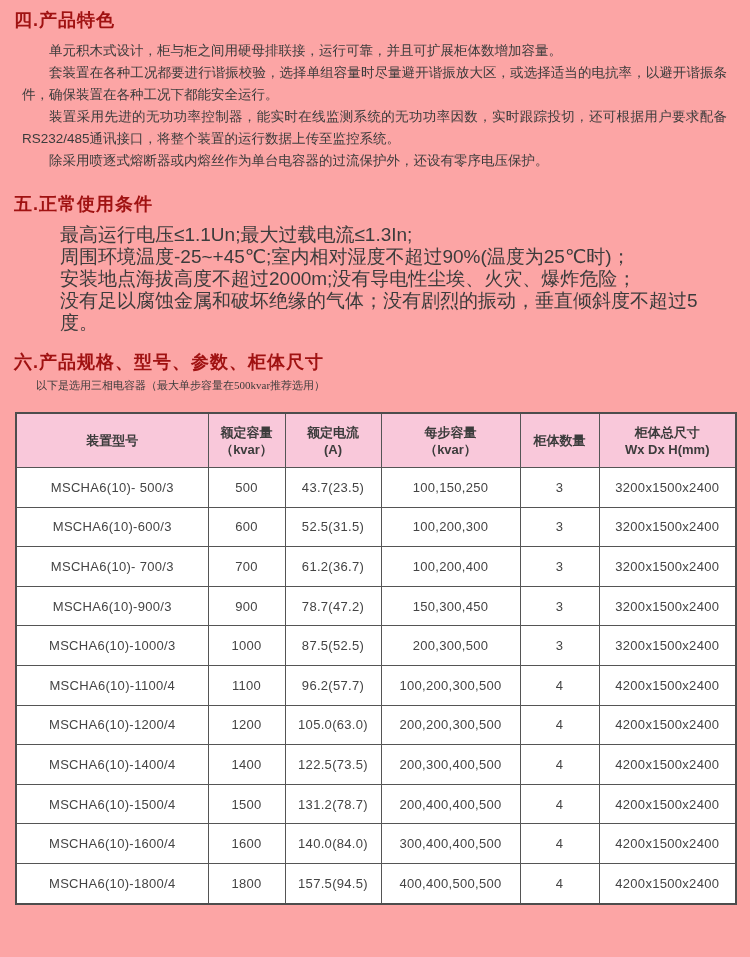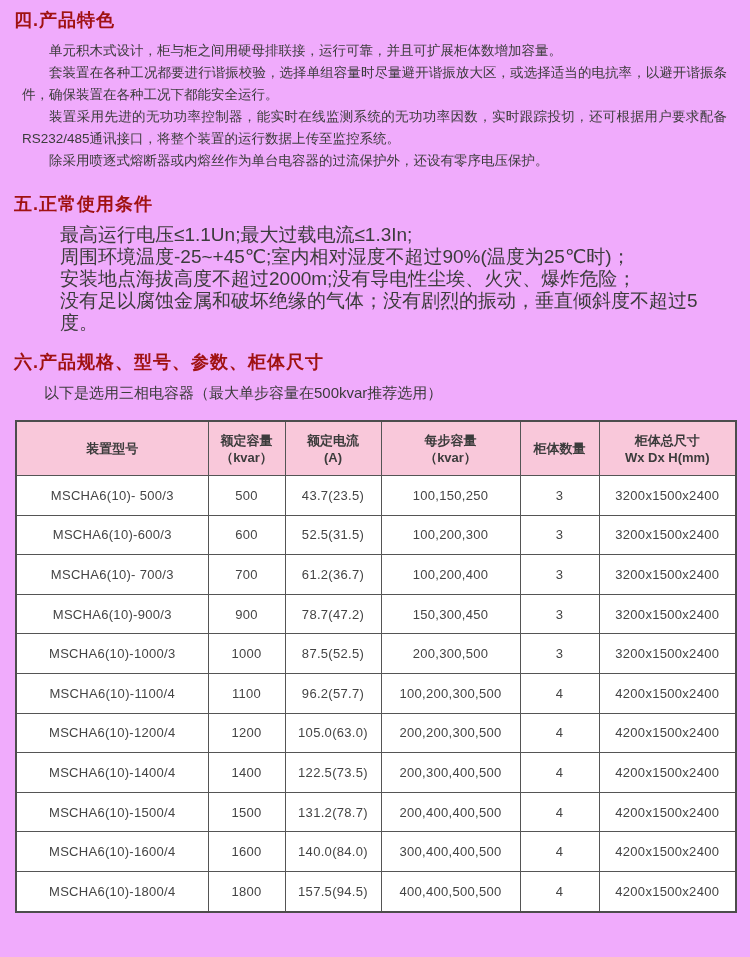--- a/index.html
+++ b/index.html
@@ -8,56 +8,57 @@
     background: #ffffff;
     width: 750px;
     font-family: "Liberation Sans", "DejaVu Sans", sans-serif;
   }
   .page {
     width: 750px;
     height: 957px;
     box-sizing: border-box;
     padding: 8px 15px 0 14px;
     overflow: hidden;
-    background: #f0abfc;
+    background: #fca5a5;
     color: #3c3c3c;
   }
   .sec-heading {
     color: #a01212;
     font-size: 18px;
     font-weight: bold;
     line-height: 24px;
     margin: 0;
     letter-spacing: 1px;
   }
   .h1 { margin-bottom: 8px; }
   .h2 { margin-top: 20px; margin-bottom: 6px; }
-  .h3 { margin-top: 16px; margin-bottom: 8px; }
+  .h3 { margin-top: 16px; }
   .para-block { margin: 8px; }
   .para {
     font-size: 13.5px;
     line-height: 22px;
     margin: 0;
     text-indent: 2em;
     color: #3c3c3c;
     text-align: justify;
   }
   .cond-line {
     font-size: 19px;
     line-height: 22px;
     margin: 0;
     padding-left: 2em;
     color: #3c3c3c;
   }
   .intro-line {
-    font-size: 15px;
+    font-size: 11px;
     line-height: 22px;
     margin: 0 0 16px 0;
     padding-left: 2em;
     color: #3c3c3c;
+    font-family: Liberation Serif, serif;
   }
   table.spec-table {
     border-collapse: collapse;
     table-layout: fixed;
     width: 720px;
     margin-left: 1px;
     border: 2px solid #4d4d4d;
   }
   table.spec-table th, table.spec-table td {
     border: 1px solid #555555;

